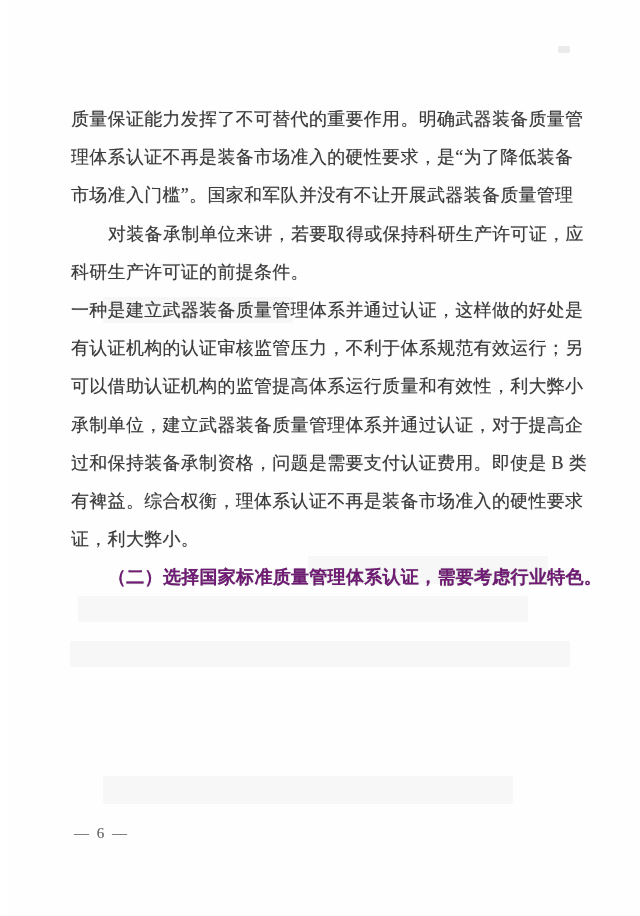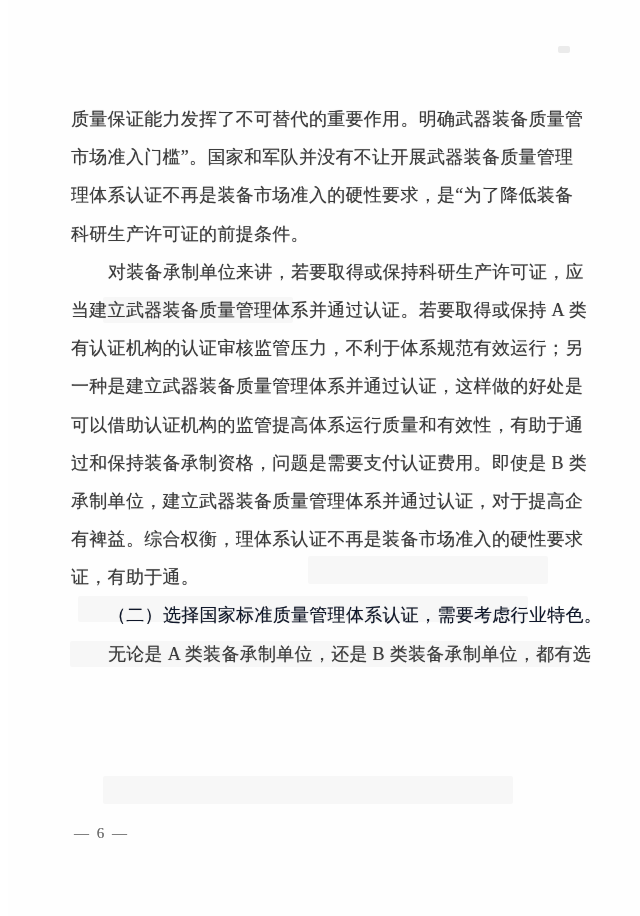--- a/index.html
+++ b/index.html
@@ -58,22 +58,22 @@
     font-size: 18px;
     color: #3c3c3c;
     white-space: nowrap;
     letter-spacing: 0.3px;
     text-shadow: 0 0 0.7px rgba(80, 80, 80, 0.65);
   }
   .line.indent {
     padding-left: 37px;
   }
   .line.bold {
-    font-weight: 400;
-    color: #0f172a;
+    font-weight: 700;
+    color: #701a75;
   }
   .page-number {
     position: absolute;
     left: 66px;
     top: 822px;
     font-size: 15px;
     line-height: 22px;
     color: #6b6b6b;
     letter-spacing: 2px;
     text-shadow: 0 0 0.6px rgba(110, 110, 110, 0.6);
@@ -88,30 +88,28 @@
   <div class="scan-edge-line"></div>
   <div class="smudge s1"></div>
   <div class="smudge s2"></div>
   <div class="smudge s3"></div>
   <div class="smudge s4"></div>
   <div class="smudge s5"></div>
   <div class="smudge s6"></div>
 
   <div class="doc-lines" id="doc-lines">
       <div class="line">质量保证能力发挥了不可替代的重要作用。明确武器装备质量管</div>
+      <div class="line">理体系认证不再是装备市场准入的硬性要求，是“为了降低装备</div>
       <div class="line">市场准入门槛”。国家和军队并没有不让开展武器装备质量管理</div>
-      <div class="line">理体系认证不再是装备市场准入的硬性要求，是“为了降低装备</div>
+      <div class="line indent">对装备承制单位来讲，若要取得或保持科研生产许可证，应</div>
       <div class="line">科研生产许可证的前提条件。</div>
-      <div class="line indent">对装备承制单位来讲，若要取得或保持科研生产许可证，应</div>
-      <div class="line">当建立武器装备质量管理体系并通过认证。若要取得或保持 A 类</div>
+      <div class="line">一种是建立武器装备质量管理体系并通过认证，这样做的好处是</div>
       <div class="line">有认证机构的认证审核监管压力，不利于体系规范有效运行；另</div>
-      <div class="line">一种是建立武器装备质量管理体系并通过认证，这样做的好处是</div>
-      <div class="line">可以借助认证机构的监管提高体系运行质量和有效性，有助于通</div>
+      <div class="line">可以借助认证机构的监管提高体系运行质量和有效性，利大弊小</div>
+      <div class="line">承制单位，建立武器装备质量管理体系并通过认证，对于提高企</div>
       <div class="line">过和保持装备承制资格，问题是需要支付认证费用。即使是 B 类</div>
-      <div class="line">承制单位，建立武器装备质量管理体系并通过认证，对于提高企</div>
       <div class="line">有裨益。综合权衡，理体系认证不再是装备市场准入的硬性要求</div>
-      <div class="line">证，有助于通。</div>
+      <div class="line">证，利大弊小。</div>
       <div class="line indent bold">（二）选择国家标准质量管理体系认证，需要考虑行业特色。</div>
-      <div class="line indent">无论是 A 类装备承制单位，还是 B 类装备承制单位，都有选</div>
     </div>
 
   <div class="page-number">— 6 —</div>
 </div>
 
 </body></html>

